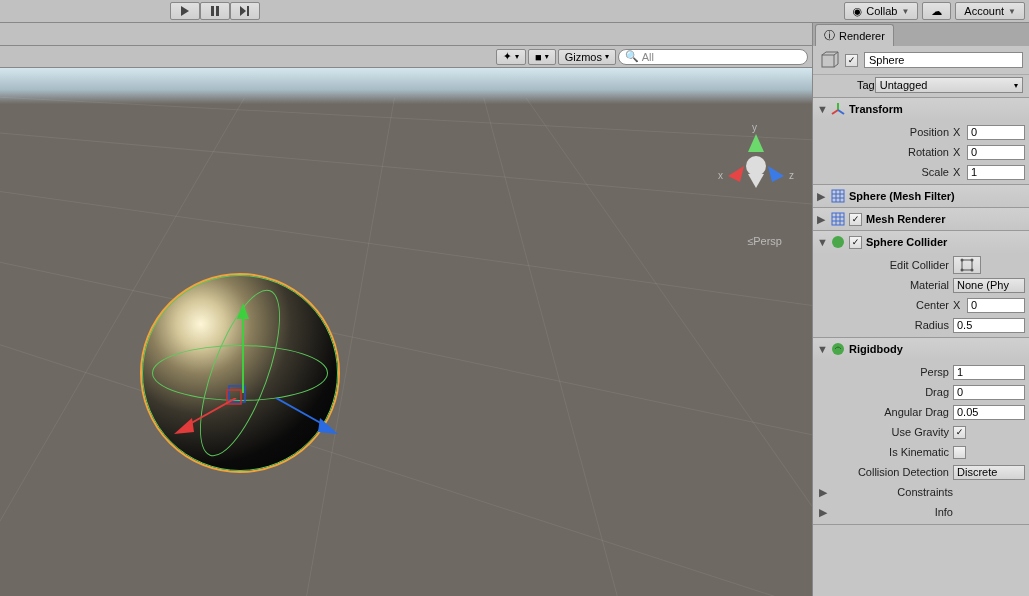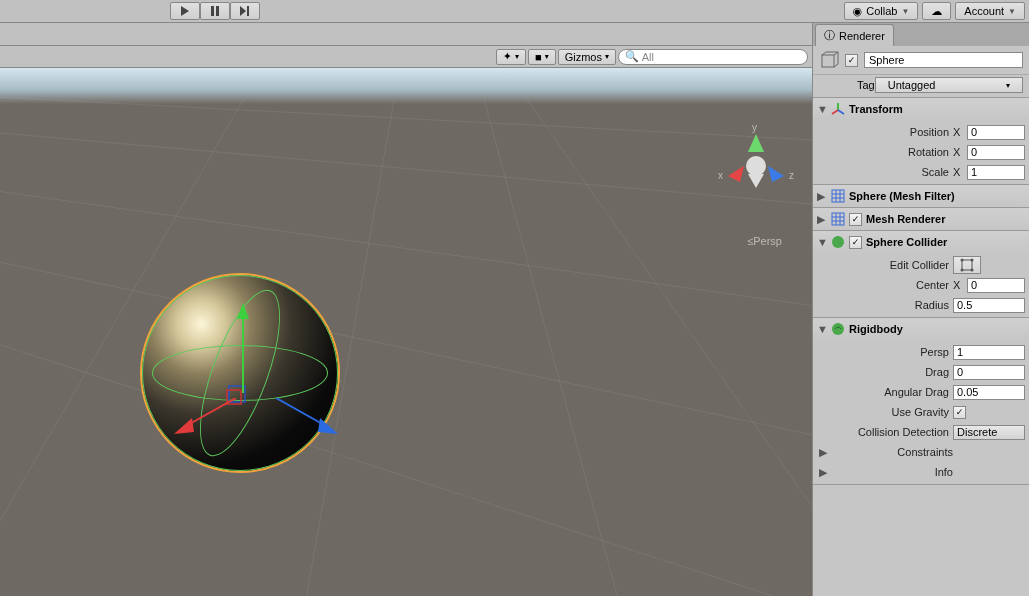--- a/index.html
+++ b/index.html
@@ -27,21 +27,21 @@
 .arrow-z { left: 270px; top: 330px; }
 .cube-center { position: absolute; left: 226px; top: 315px; width: 22px; height: 22px; }
 .persp-gizmo { position: absolute; right: 16px; top: 60px; width: 80px; height: 80px; }
 .persp-label { position: absolute; right: 30px; top: 167px; color: #bbb; font-size: 11px; }
 .inspector { width: 217px; background: #c6c6c6; border-left: 1px solid #888; overflow: hidden; }
 .tab-row { height: 23px; background: #a8a8a8; display: flex; align-items: flex-end; padding-left: 2px; }
 .tab { background: #c6c6c6; border: 1px solid #888; border-bottom: none; border-radius: 3px 3px 0 0; padding: 3px 8px; display: flex; align-items: center; gap: 4px; }
 .obj-header { padding: 4px 6px; display: flex; align-items: center; gap: 6px; border-bottom: 1px solid #aaa; }
 .obj-name-input { flex: 1; height: 16px; background: #fff; border: 1px solid #888; padding: 0 4px; }
 .tag-row { padding: 2px 6px 4px 44px; display: flex; align-items: center; border-bottom: 1px solid #999; }
-.tag-dd { flex: 1; height: 16px; background: linear-gradient(#e8e8e8,#d4d4d4); border: 1px solid #888; display: flex; align-items: center; padding: 0 12px; justify-content: space-between; }
+.tag-dd { flex: 1; height: 16px; background: linear-gradient(#e8e8e8,#d4d4d4); border: 1px solid #888; display: flex; align-items: center; padding: 0 4px; justify-content: space-between; }
 .comp { border-bottom: 1px solid #999; }
 .comp-head { height: 22px; display: flex; align-items: center; padding: 0 4px; gap: 4px; background: linear-gradient(#d0d0d0,#c6c6c6); }
 .fold { width: 10px; color: #555; cursor: pointer; user-select: none; }
 .comp-icon { width: 14px; height: 14px; display: flex; align-items: center; justify-content: center; }
 .comp-title { font-weight: bold; }
 .comp-body { padding: 2px 0; }
 .prop-row { height: 20px; display: flex; align-items: center; padding: 0 4px 0 16px; gap: 4px; }
 .prop-label { width: 120px; color: #222; text-align: right; }
 .prop-x { width: 10px; color: #222; }
 .prop-input { flex: 1; height: 15px; background: #fff; border: 1px solid #888; padding: 0 3px; min-width: 0; }
@@ -281,20 +281,26 @@
               <svg width="14" height="14">
                 <rect x="2" y="2" width="10" height="10" fill="none" stroke="#555"></rect>
                 <circle cx="2" cy="2" r="1.5" fill="#555"></circle>
                 <circle cx="12" cy="2" r="1.5" fill="#555"></circle>
                 <circle cx="2" cy="12" r="1.5" fill="#555"></circle>
                 <circle cx="12" cy="12" r="1.5" fill="#555"></circle>
               </svg>
             </div>
           </div>
         <div class="prop-row">
+            <span class="prop-label">Material</span>
+            <div class="prop-dd">
+              <span>None (Phy</span>
+            </div>
+          </div>
+        <div class="prop-row">
             <span class="prop-label">Center</span>
             <span class="prop-x">X</span>
             <input class="prop-input" value="0" style="">
           </div>
         <div class="prop-row">
             <span class="prop-label">Radius</span>
             <input class="prop-input" value="0.5" style="">
           </div>
       </div>
     </div>
@@ -319,20 +325,24 @@
             <span class="prop-label">Drag</span>
             <input class="prop-input" value="0" style="">
           </div>
         <div class="prop-row">
             <span class="prop-label">Angular Drag</span>
             <input class="prop-input" value="0.05" style="">
           </div>
         <div class="prop-row">
             <span class="prop-label">Use Gravity</span>
             <div class="chk">✓</div>
+          </div>
+        <div class="prop-row">
+            <span class="prop-label">Is Kinematic</span>
+            <div class="chk"></div>
           </div>
         <div class="prop-row">
             <span class="prop-label">Collision Detection</span>
             <div class="prop-dd">
               <span>Discrete</span>
             </div>
           </div>
         <div class="prop-row">
             <span class="fold" style="margin-left:-10px">▶</span>
             <span class="prop-label">Constraints</span>

